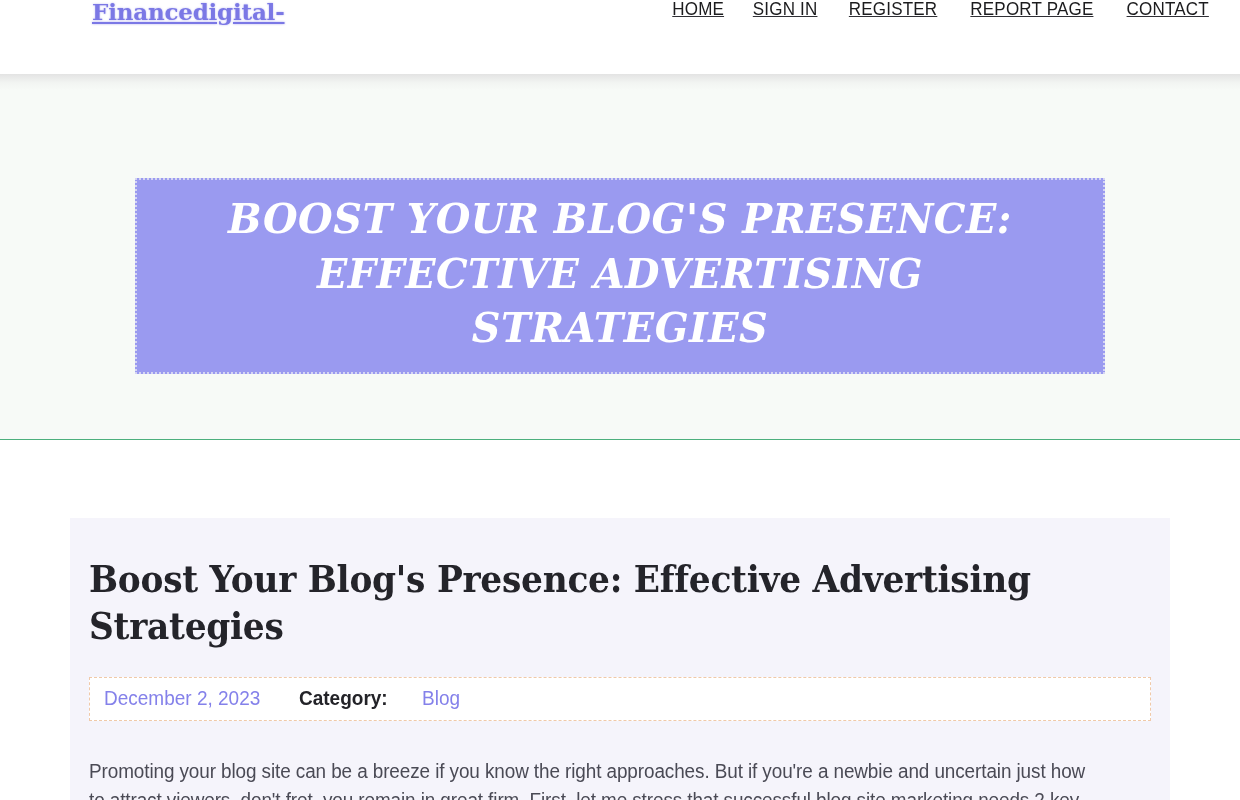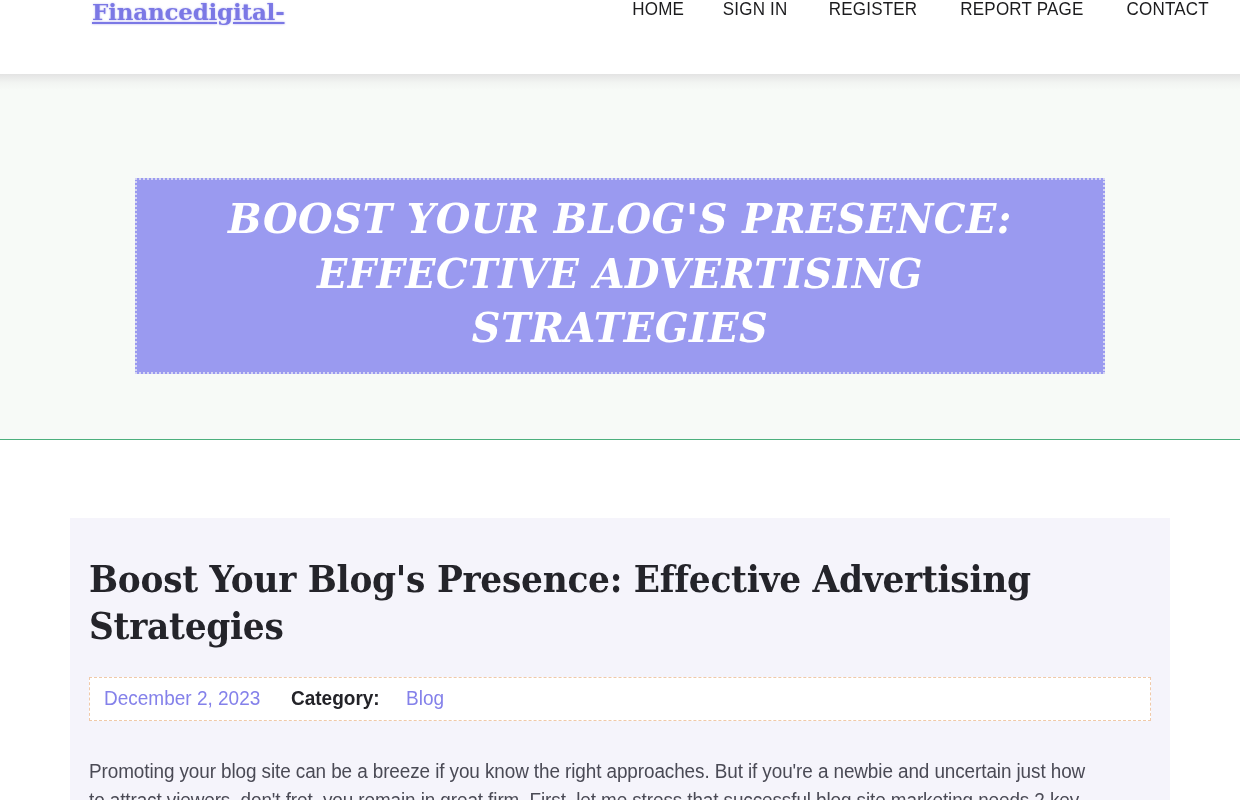--- a/index.html
+++ b/index.html
@@ -48,22 +48,23 @@
     letter-spacing: -0.2px;
     color: #7b78e5;
     text-shadow: 0 0 2px rgba(123,120,229,0.55);
     white-space: nowrap;
     line-height: 1;
   }
 
   .main-nav {
     display: flex;
     align-items: center;
-    gap: 34px;
+    gap: 24px;
     margin-right: 0;
+    text-decoration: underline;
   }
 
   .nav-link {
     font-family: "Liberation Sans", sans-serif;
     font-size: 18.5px;
     font-weight: 400;
     letter-spacing: 0.2px;
     color: #1c1c1e;
     text-decoration: none;
     white-space: nowrap;
@@ -139,21 +140,21 @@
     margin-bottom: 28px;
     max-width: 1060px;
   }
 
   .article-meta {
     background: #ffffff;
     border: 1px dashed #f0c9a8;
     padding: 9px 14px 10px;
     display: flex;
     align-items: baseline;
-    gap: 22px;
+    gap: 30px;
     margin-bottom: 36px;
   }
 
   .meta-date {
     font-size: 20px;
     color: #8481ea;
     font-weight: 400;
     letter-spacing: 0;
     transform: scaleX(0.95);
     transform-origin: left;

